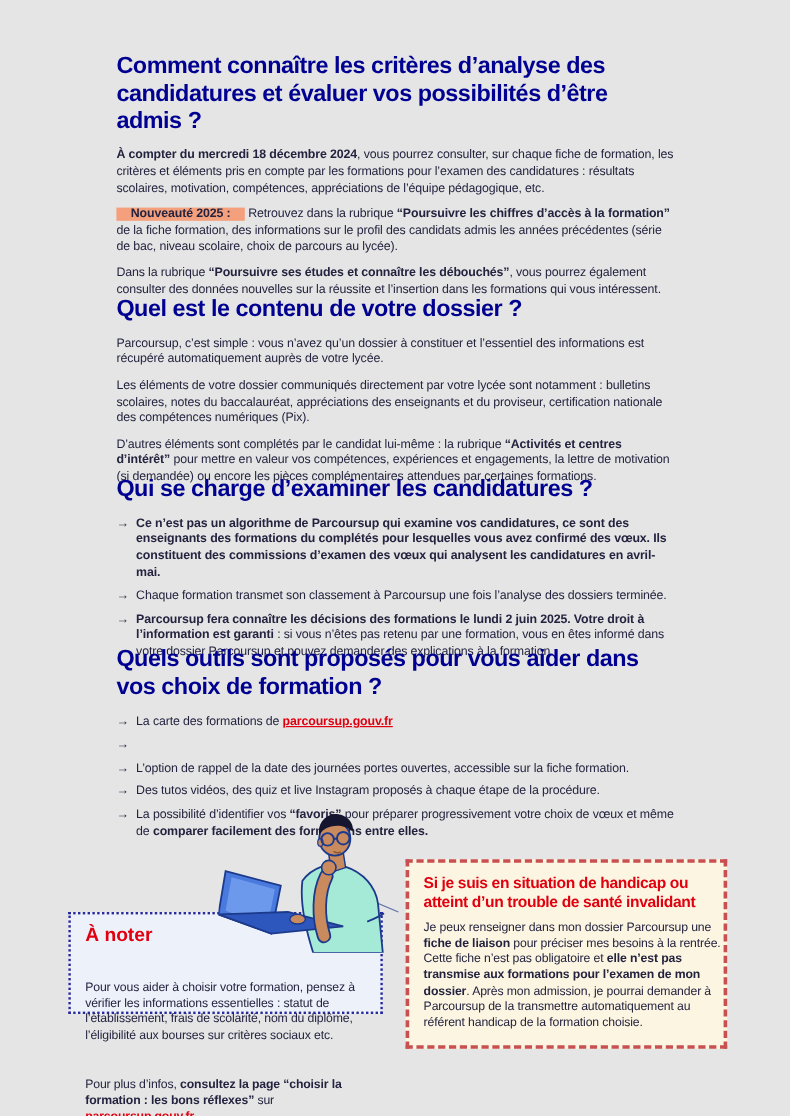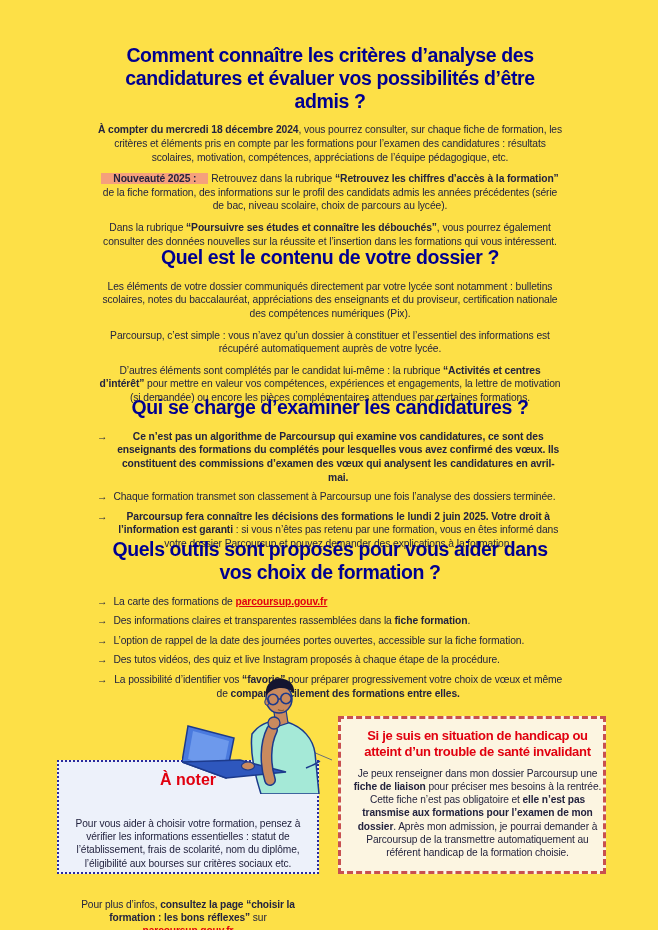--- a/index.html
+++ b/index.html
@@ -1,21 +1,21 @@
 <!DOCTYPE html>
 <html lang="fr"><head>
 <meta charset="utf-8">
 <style>
   html,body{margin:0;padding:0;}
   body{
     width:658px;height:930px;background:#ffffff;
     font-family:"Liberation Sans",sans-serif;color:#23233f;
     -webkit-font-smoothing:antialiased;
   }
-  .page{position:relative;width:658px;height:930px;overflow:hidden;background:#fde047;text-align:center;}
+  .page{position:relative;width:658px;height:930px;overflow:hidden;background:#e5e5e5;}
   .section{position:absolute;left:97px;width:466px;}
   #sec-criteres{top:44px;}
   #sec-dossier{top:246px;}
   #sec-examen{top:396px;}
   #sec-outils{top:538px;}
   h1,h2{
     margin:0 0 11px 0;color:#000091;font-weight:bold;
     font-size:19.5px;line-height:1.17;letter-spacing:-0.4px;
   }
   p.body{margin:0 0 8px 0;font-size:10.3px;line-height:13.6px;letter-spacing:-0.1px;}
@@ -23,21 +23,21 @@
   ul.arrows li{
     display:flex;gap:6px;margin:0 0 6px 0;
     font-size:10.3px;line-height:13.6px;letter-spacing:-0.1px;
   }
   .arrow{flex:none;color:#23233f;font-size:10.5px;line-height:13.6px;}
   .b{font-weight:bold;}
   .hl{background:#f5a07c;padding:0 12px;}
   a.link{color:#e1000f;text-decoration:underline;cursor:pointer;font-weight:bold;}
   
   .note-box{
-    position:absolute;left:57px;top:760px;width:262px;height:114px;
+    position:absolute;left:57px;top:760px;width:262px;height:85px;
     box-sizing:border-box;background:#edf1fa;border:2px dotted #2a2a9c;
     padding:9px 12px 8px 12px;z-index:1;
   }
   .note-title{margin:0 0 6px 0;color:#e1000f;font-size:16px;font-weight:bold;}
   .note-box p.body{font-size:10.2px;line-height:13.2px;margin-bottom:7px;margin-top:28px;}
   .handicap-box{
     position:absolute;left:338px;top:716px;width:268px;height:158px;
     box-sizing:border-box;background:#fcf5e1;border:3px dashed #c85050;
     padding:9px 1px 8px 12px;z-index:1;overflow:hidden;
   }
@@ -49,28 +49,28 @@
   .illustration{position:absolute;left:182px;top:678px;width:152px;height:116px;z-index:2;}
 </style>
 </head>
 <body>
 
 <div class="page">
 
   <section class="section" id="sec-criteres">
     <h1>Comment connaître les critères d’analyse des candidatures et évaluer vos possibilités d’être admis ?</h1>
     <p class="body"><span class="b">À compter du mercredi 18 décembre 2024</span><span>, vous pourrez consulter, sur chaque fiche de formation, les critères et éléments pris en compte par les formations pour l’examen des candidatures : résultats scolaires, motivation, compétences, appréciations de l’équipe pédagogique, etc.</span></p>
-    <p class="body"><span class="b hl">Nouveauté 2025 :</span><span> Retrouvez dans la rubrique </span><span class="b">“Retrouvez les chiffres d’accès à la formation”</span><span> de la fiche formation, des informations sur le profil des candidats admis les années précédentes (série de bac, niveau scolaire, choix de parcours au lycée).</span></p>
+    <p class="body"><span class="b hl">Nouveauté 2025 :</span><span> Retrouvez dans la rubrique </span><span class="b">“Poursuivre les chiffres d’accès à la formation”</span><span> de la fiche formation, des informations sur le profil des candidats admis les années précédentes (série de bac, niveau scolaire, choix de parcours au lycée).</span></p>
     <p class="body"><span>Dans la rubrique </span><span class="b">“Poursuivre ses études et connaître les débouchés”</span><span>, vous pourrez également consulter des données nouvelles sur la réussite et l’insertion dans les formations qui vous intéressent.</span></p>
   </section>
 
   <section class="section" id="sec-dossier">
     <h2>Quel est le contenu de votre dossier ?</h2>
+    <p class="body"><span>Parcoursup, c’est simple : vous n’avez qu’un dossier à constituer et l’essentiel des informations est récupéré automatiquement auprès de votre lycée.</span></p>
     <p class="body"><span>Les éléments de votre dossier communiqués directement par votre lycée sont notamment : bulletins scolaires, notes du baccalauréat, appréciations des enseignants et du proviseur, certification nationale des compétences numériques (Pix).</span></p>
-    <p class="body"><span>Parcoursup, c’est simple : vous n’avez qu’un dossier à constituer et l’essentiel des informations est récupéré automatiquement auprès de votre lycée.</span></p>
     <p class="body"><span>D’autres éléments sont complétés par le candidat lui-même : la rubrique </span><span class="b">“Activités et centres d’intérêt”</span><span> pour mettre en valeur vos compétences, expériences et engagements, la lettre de motivation (si demandée) ou encore les pièces complémentaires attendues par certaines formations.</span></p>
   </section>
 
   <section class="section" id="sec-examen">
     <h2>Qui se charge d’examiner les candidatures ?</h2>
     <ul class="arrows">
       <li>
         <span class="arrow">→</span>
         <span><span class="b">Ce n’est pas un algorithme de Parcoursup qui examine vos candidatures, ce sont des enseignants des formations du complétés pour lesquelles vous avez confirmé des vœux. Ils constituent des commissions d’examen des vœux qui analysent les candidatures en avril-mai.</span></span>
       </li>
@@ -87,21 +87,20 @@
 
   <section class="section" id="sec-outils">
     <h2>Quels outils sont proposés pour vous aider dans vos choix de formation ?</h2>
     <ul class="arrows">
       <li>
         <span class="arrow">→</span>
         <span><span>La carte des formations de </span><a class="link" href="#">parcoursup.gouv.fr</a></span>
       </li>
       <li>
         <span class="arrow">→</span>
-        <span><span>Des informations claires et transparentes rassemblées dans la </span><span class="b">fiche formation</span><span>.</span></span>
       </li>
       <li>
         <span class="arrow">→</span>
         <span><span>L’option de rappel de la date des journées portes ouvertes, accessible sur la fiche formation.</span></span>
       </li>
       <li>
         <span class="arrow">→</span>
         <span><span>Des tutos vidéos, des quiz et live Instagram proposés à chaque étape de la procédure.</span></span>
       </li>
       <li>

